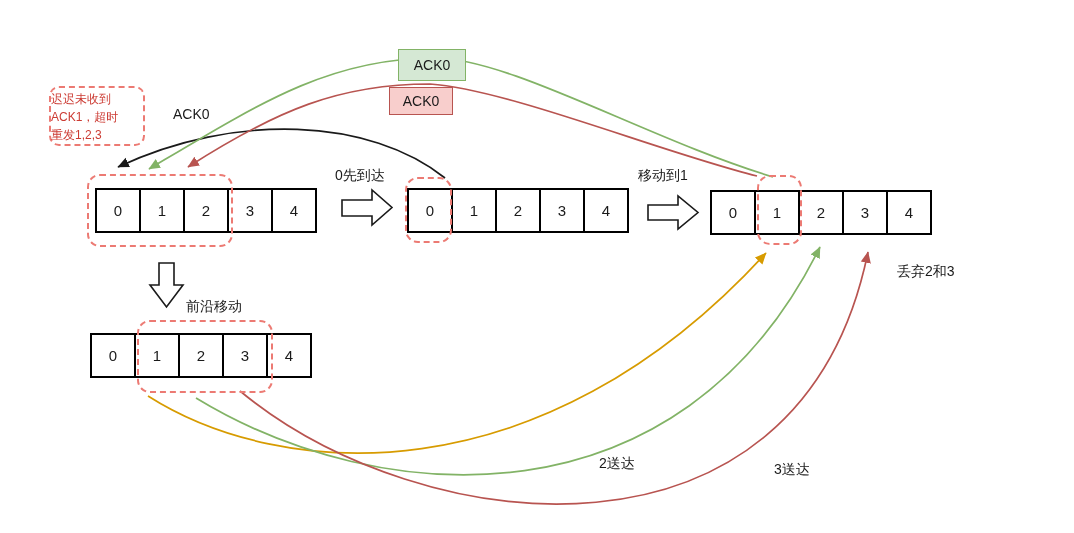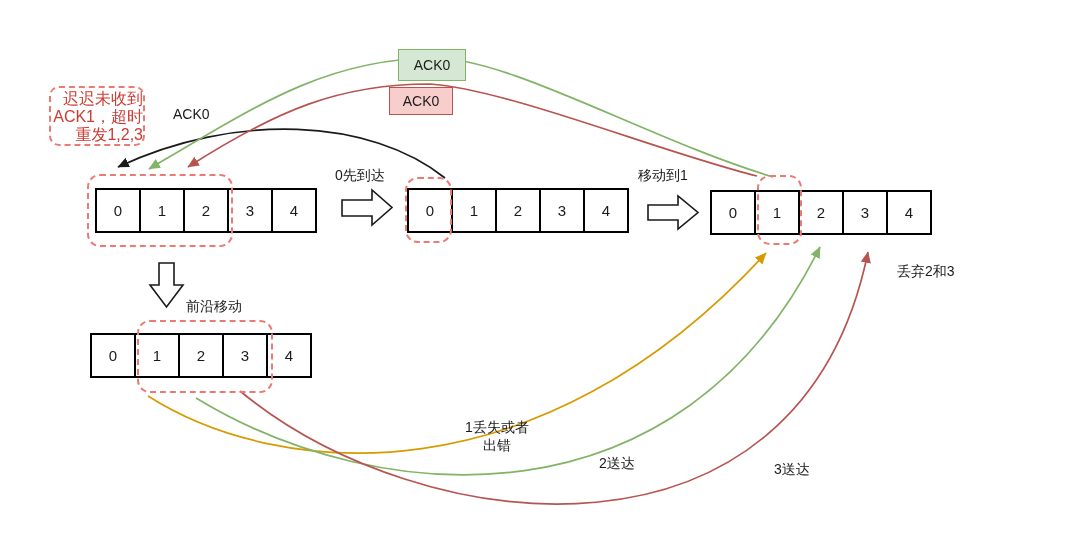--- a/index.html
+++ b/index.html
@@ -26,21 +26,21 @@
   }
   .ackbox{
     position:absolute;display:flex;align-items:center;justify-content:center;
     font-size:14px;box-sizing:border-box;
   }
   .ackbox.green{background:var(--green-fill,#d5e8d4);border:1.5px solid var(--green,#82b366);}
   .ackbox.red{background:var(--red-fill,#f8cecc);border:1.5px solid var(--red,#b85450);}
   .note{
     position:absolute;left:49px;top:86px;width:96px;height:60px;box-sizing:border-box;
     border:2.2px dashed var(--dash-red,#ec7a73);border-radius:10px;
-    color:var(--red-text,#cc3b33);font-size:16px;line-height:18px;text-align:right;
+    color:var(--red-text,#cc3b33);font-size:12px;line-height:18px;text-align:left;
     padding-top:2px;
   }
   .lbl{position:absolute;font-size:14px;white-space:nowrap;}
   .lbl-center{text-align:center;white-space:normal;line-height:18px;}
   .lbl-center span{display:block;}
 </style>
 </head>
 <body>
 
 <div id="canvas">
@@ -123,21 +123,17 @@
   <div class="note">
     <span style="display:block;">迟迟未收到</span>
     <span style="display:block;">ACK1，超时</span>
     <span style="display:block;">重发1,2,3</span>
   </div>
 
   <div class="lbl" style="left:173px;top:106px;">ACK0</div>
   <div class="lbl" style="left:335px;top:167px;">0先到达</div>
   <div class="lbl" style="left:638px;top:167px;">移动到1</div>
   <div class="lbl" style="left:186px;top:278px;margin-top:20px;">前沿移动</div>
-  <div class="lbl lbl-center" style="left:451px;top:418px;width:92px;">
-    <span>1丢失或者</span>
-    <span>出错</span>
-  </div>
   <div class="lbl" style="left:599px;top:455px;">2送达</div>
   <div class="lbl" style="left:774px;top:461px;">3送达</div>
   <div class="lbl" style="left:888px;top:263px;margin-left:9px;">丢弃2和3</div>
 
 </div>
 
 </body></html>

